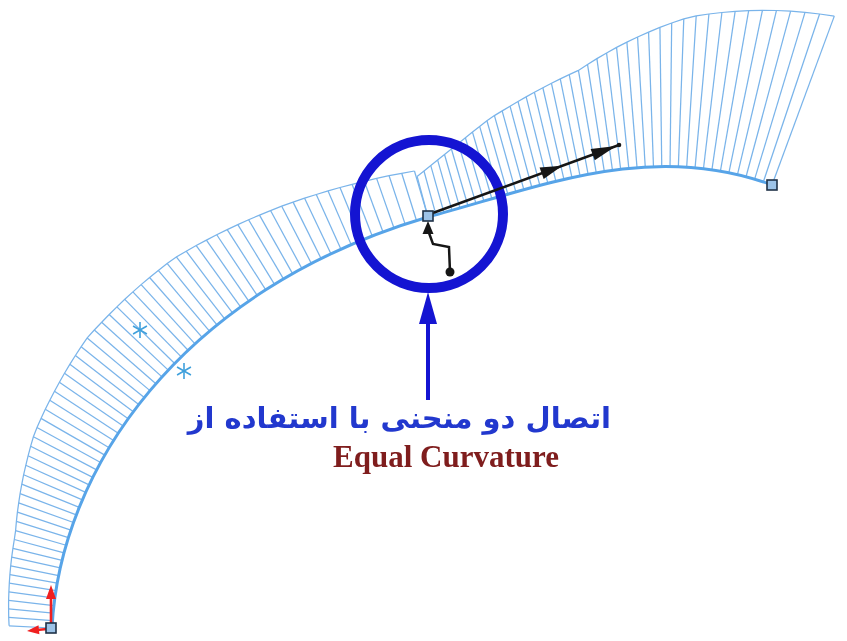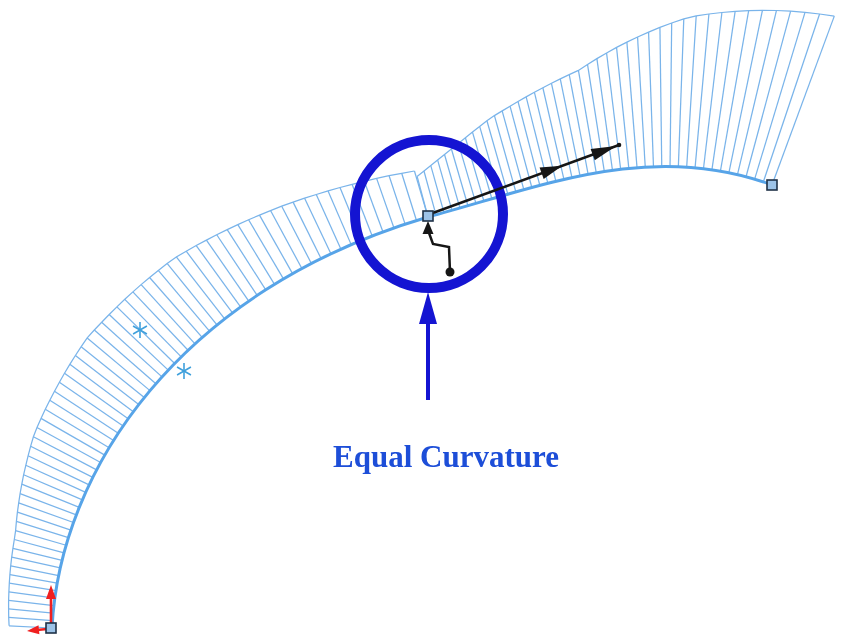--- a/index.html
+++ b/index.html
@@ -163,14 +163,15 @@
       </g>
       <g>
         <line x1="184" y1="363" x2="184" y2="379" stroke="#3FA0DC" stroke-width="1.6"></line>
         <line x1="177.0717967697245" y1="367" x2="190.9282032302755" y2="375" stroke="#3FA0DC" stroke-width="1.6"></line>
         <line x1="190.9282032302755" y1="367" x2="177.0717967697245" y2="375" stroke="#3FA0DC" stroke-width="1.6"></line>
       </g>
       <rect x="46" y="623" width="10" height="10" fill="#9CC3E8" stroke="#1F3147" stroke-width="1.6"></rect>
       <rect x="423" y="211" width="10" height="10" fill="#9CC3E8" stroke="#1F3147" stroke-width="1.6"></rect>
       <rect x="767" y="180" width="10" height="10" fill="#9CC3E8" stroke="#1F3147" stroke-width="1.6"></rect>
     </svg>
-  <div class="label-en" style="color: #1d4ed8;">Equal Curvature</div>
+  <div class="label-fa" style="color: rgb(34, 56, 206);">اتصال دو منحنی با استفاده از</div>
+  <div class="label-en" style="color: #7f1d1d;">Equal Curvature</div>
 </div>
 
 </body></html>

